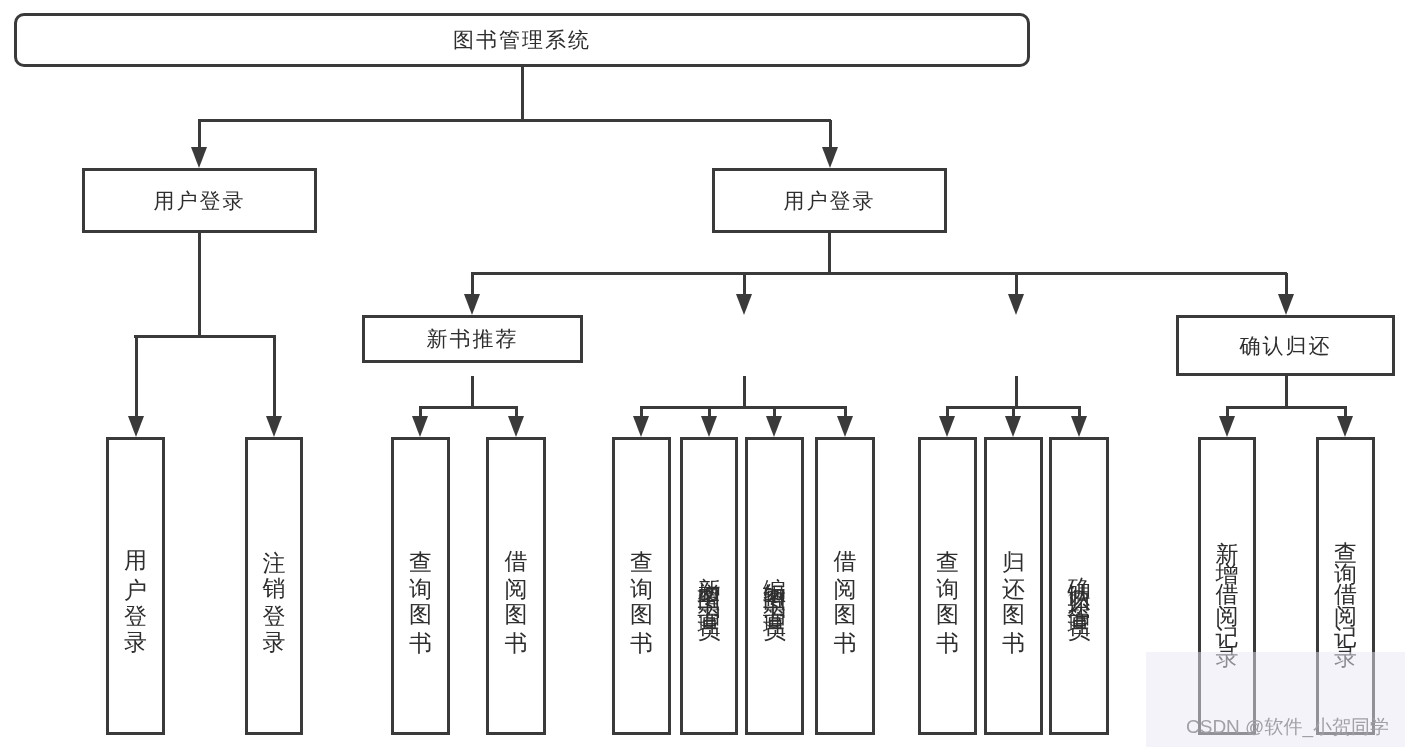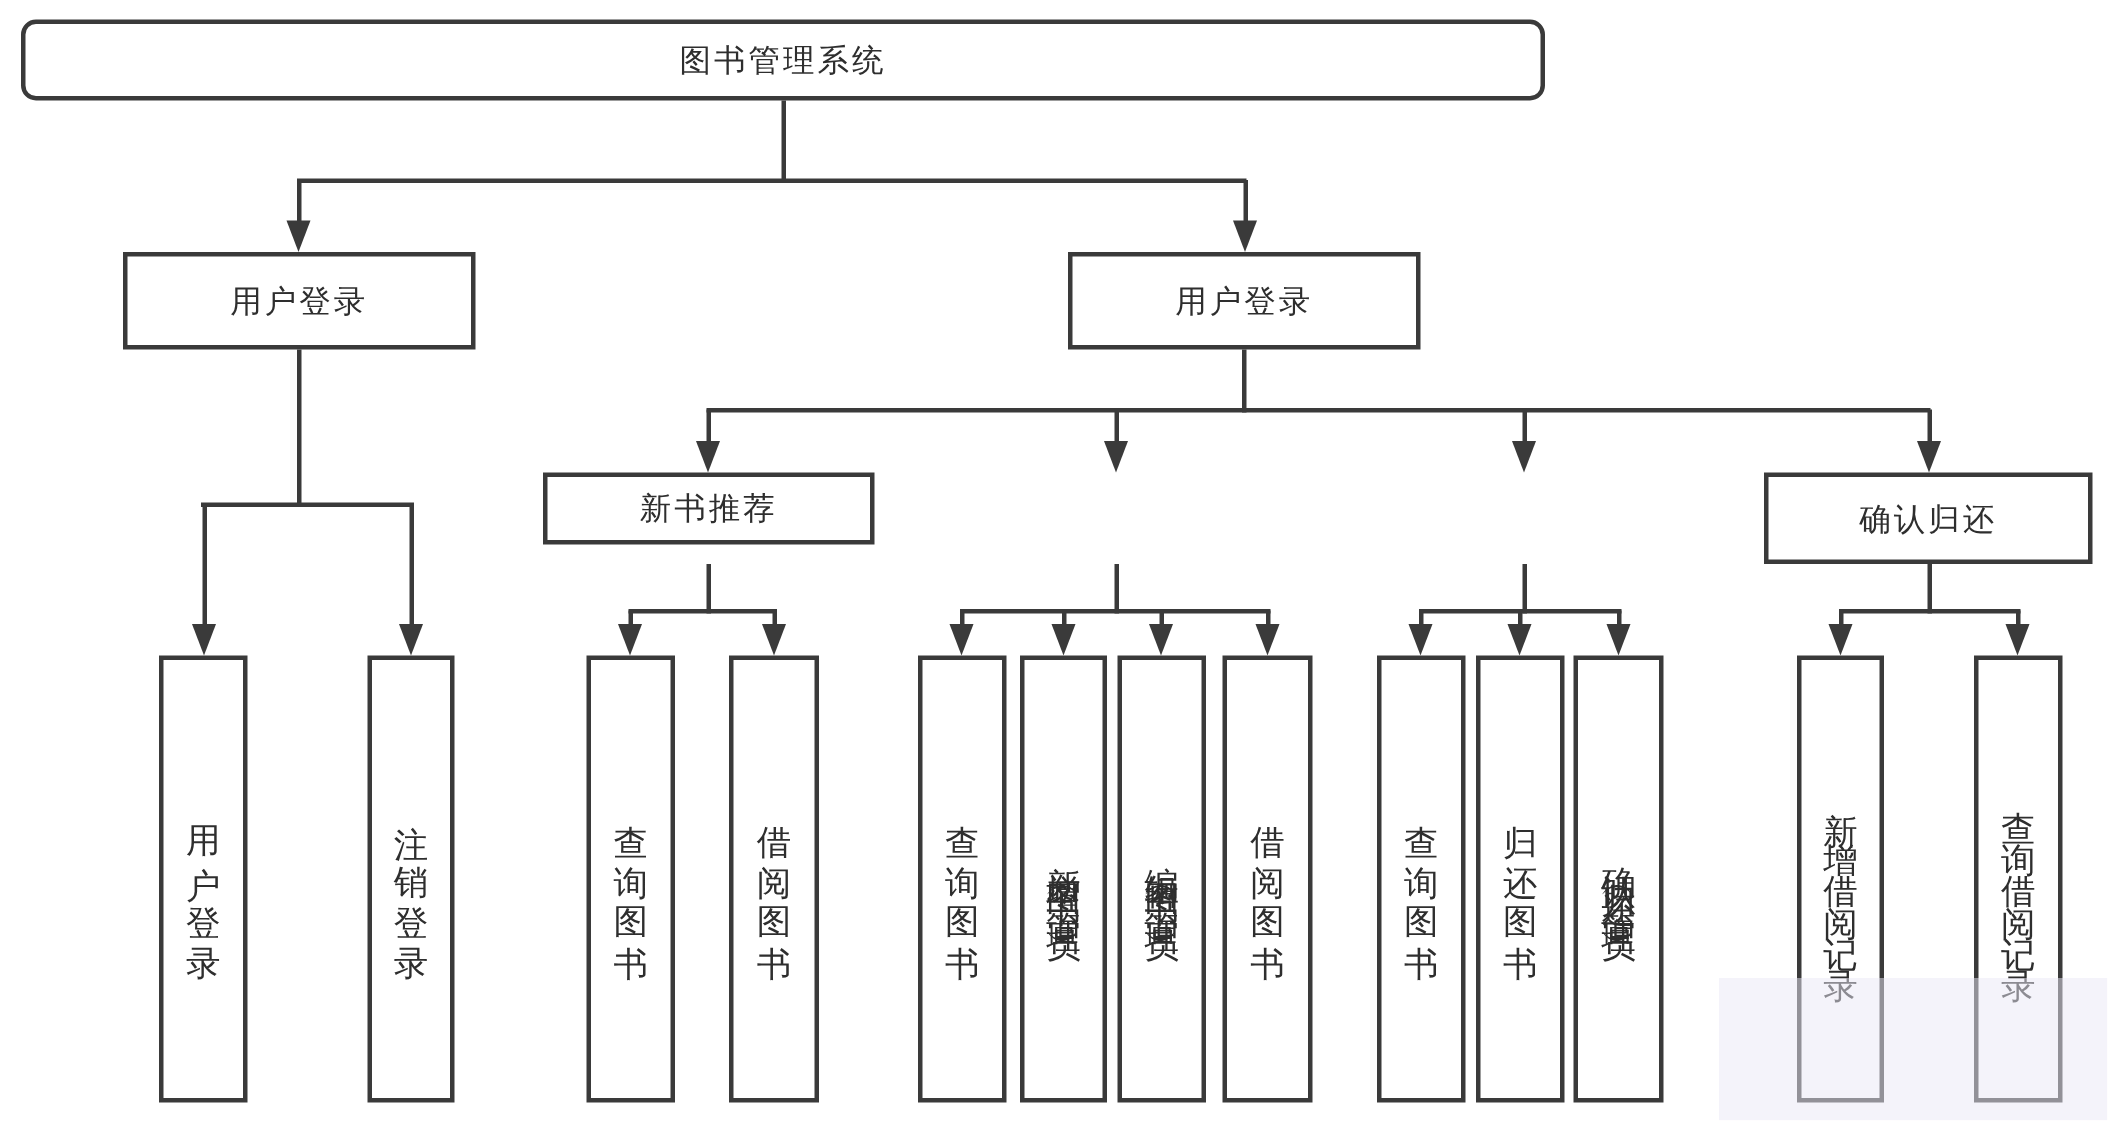--- a/index.html
+++ b/index.html
@@ -119,20 +119,21 @@
   </div>
 
   <div class="box vbox v-mid" style="left:1198px;top:437px;width:58px;height:298px;">
     <span>新增借阅记录</span>
   </div>
   <div class="box vbox v-mid" style="left:1316px;top:437px;width:59px;height:298px;">
     <span>查询借阅记录</span>
   </div>
 
   <div class="wm-backdrop"></div>
+  <div class="watermark">CSDN @软件_小贺同学</div>
 <div class="line" style="left: 520.5px; top: 67px; width: 3px; height: 54px;"></div>
     <div class="line" style="left: 198px; top: 118.5px; width: 633px; height: 3px;"></div>
     <div class="line" style="left: 197.5px; top: 120px; width: 3px; height: 30px;"></div>
     <div class="arrowhead" style="left: 191px; top: 147px;"></div>
     <div class="line" style="left: 828.5px; top: 120px; width: 3px; height: 30px;"></div>
     <div class="arrowhead" style="left: 822px; top: 147px;"></div>
     <div class="line" style="left: 197.5px; top: 233px; width: 3px; height: 105px;"></div>
     <div class="line" style="left: 134px; top: 334.5px; width: 142px; height: 3px;"></div>
     <div class="line" style="left: 134.5px; top: 336px; width: 3px; height: 83px;"></div>
     <div class="arrowhead" style="left: 128px; top: 416px;"></div>

